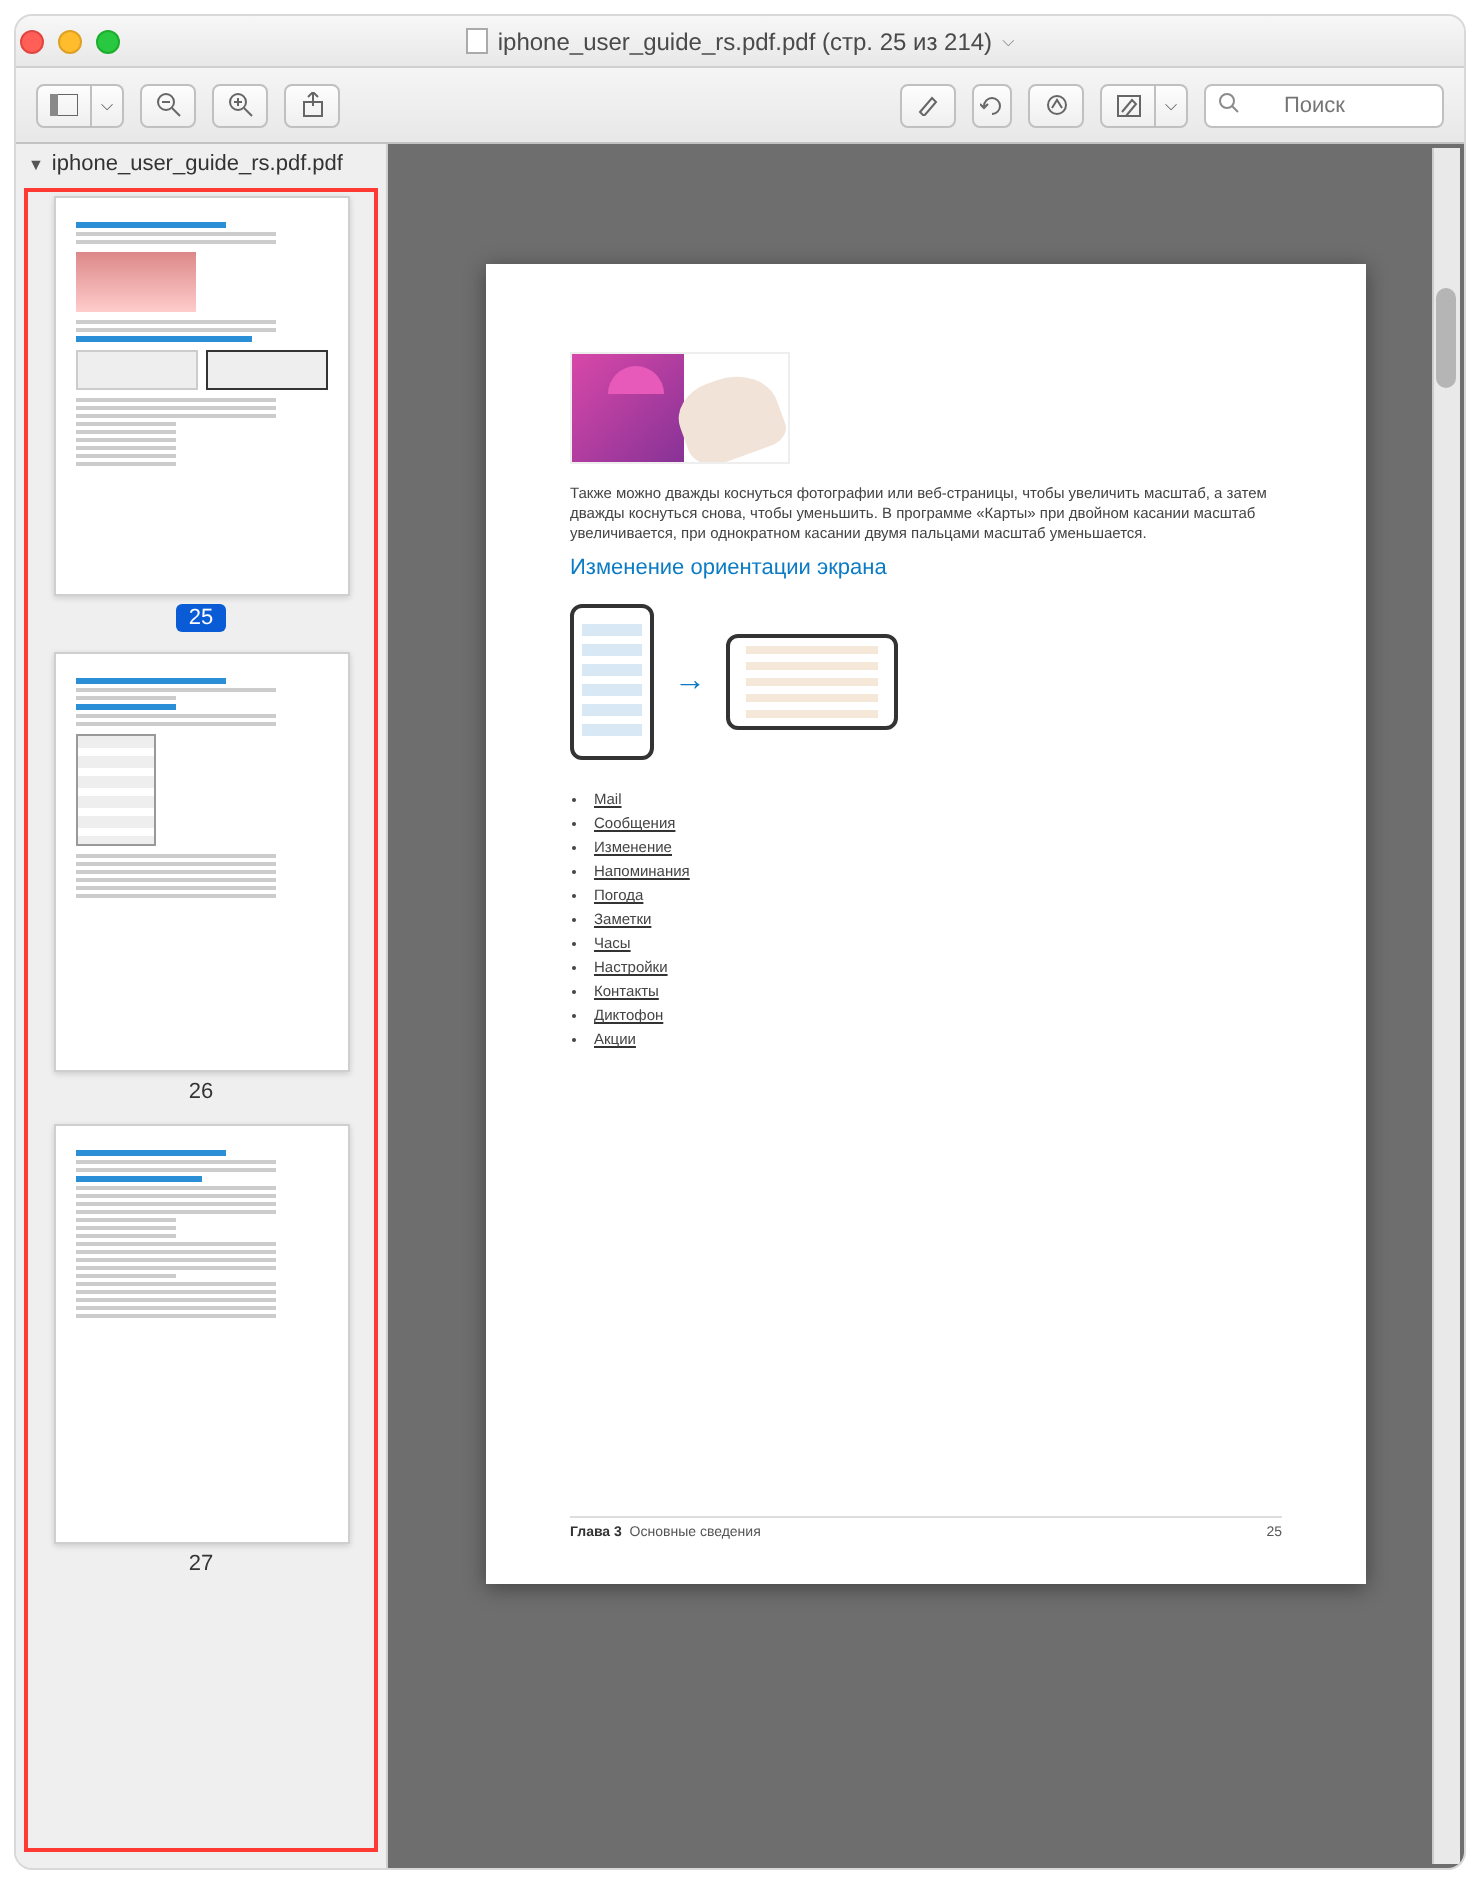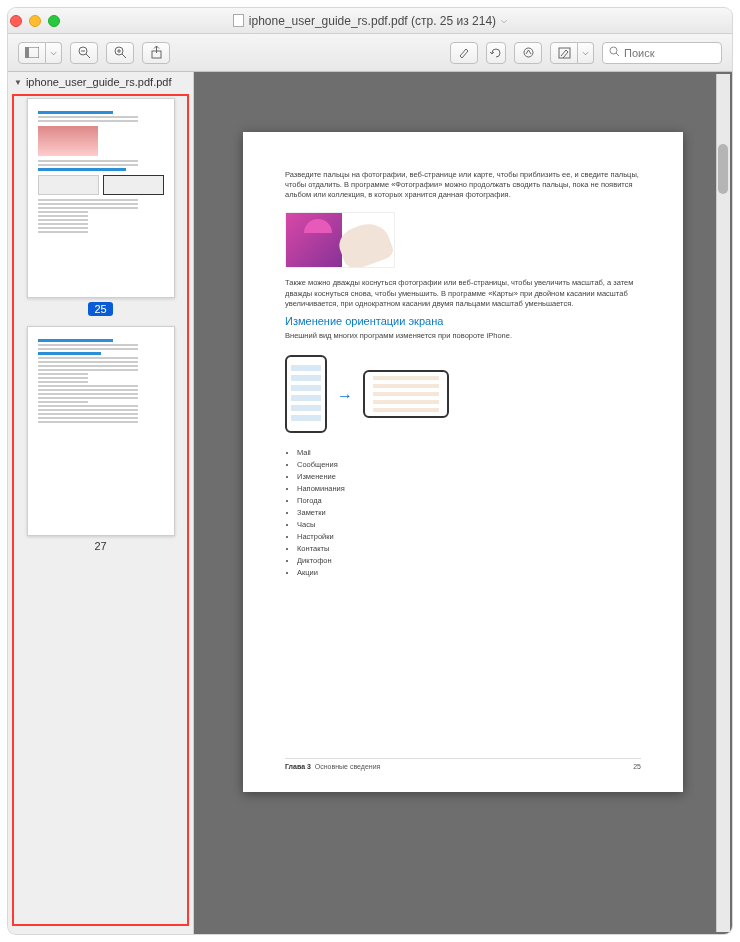--- a/index.html
+++ b/index.html
@@ -96,20 +96,21 @@
   padding: 0 6px;
   gap: 4px;
   width: 120px;
 }
 .search-box input {
   border: none;
   outline: none;
   font-size: 11px;
   width: 80px;
   background: transparent;
+  margin-left: 18px;
 }
 .mag { font-size: 11px; color: #8a8a8a; }
 
 
 .body {
   flex: 1;
   display: flex;
   background: #e5e5e5;
   overflow: hidden;
 }
@@ -274,20 +275,21 @@
 .phone-v .screen, .phone-h .screen {
   width: 100%; height: 100%;
   background: repeating-linear-gradient(#f5e8d8,#f5e8d8 4px,#fff 4px,#fff 8px);
 }
 .phone-v .screen { background: repeating-linear-gradient(#d8e8f5,#d8e8f5 6px,#fff 6px,#fff 10px);}
 .arrow-r { color: #0a7bc4; font-size: 16px; }
 
 .page ul {
   list-style: disc;
   padding-left: 12px;
+  text-decoration: underline;
 }
 .page ul li {
   font-size: 7.5px;
   line-height: 1.6;
   color: #444;
 }
 .page-footer {
   position: absolute;
   bottom: 22px;
   left: 42px;
@@ -434,25 +436,43 @@
             <div class="line xs"></div>
               <div class="line xs"></div>
               <div class="line xs"></div>
             <div class="line xs"></div>
               <div class="line xs"></div>
               <div class="line xs"></div>
           </div>
           <span class="page-badge current">25</span>
         </div>
 
-
         <div class="thumb-wrap">
           <div class="thumb h2">
             <div class="line blue"></div>
             <div class="line sm"></div>
+              <div class="line xs"></div>
+            <div class="line blue" style="width:40%;"></div>
+            <div class="line sm"></div>
+              <div class="line sm"></div>
+            <div style="width:40px;height:56px;border:1px solid #999;margin:4px 0;background:repeating-linear-gradient(#eee,#eee 6px,#fff 6px,#fff 10px);"></div>
+            <div class="line sm"></div>
+              <div class="line sm"></div>
+              <div class="line sm"></div>
+            <div class="line sm"></div>
+              <div class="line sm"></div>
+              <div class="line sm"></div>
+          </div>
+          <span class="page-badge">26</span>
+        </div>
+
+        <div class="thumb-wrap">
+          <div class="thumb h2">
+            <div class="line blue"></div>
+            <div class="line sm"></div>
               <div class="line sm"></div>
             <div class="line blue" style="width:50%;"></div>
             <div class="line sm"></div>
               <div class="line sm"></div>
               <div class="line sm"></div>
             <div class="line sm"></div>
               <div class="line xs"></div>
               <div class="line xs"></div>
             <div class="line xs"></div>
               <div class="line sm"></div>
@@ -472,30 +492,28 @@
       </div>
     </div>
 
     <div class="viewer">
       <div class="scrollbar-fake">
         <div class="scrollbar-thumb"></div>
       </div>
 
       <div class="page">
 
-        <p>Разведите пальцы на фотографии, веб-странице или карте, чтобы приблизить ее, и сведите пальцы, чтобы отдалить. В программе «Фотографии» можно продолжать сводить пальцы, пока не появится альбом или коллекция, в которых хранится данная фотография.</p>
         <div class="img-pinch">
           <div class="photo"></div>
             <div class="umbrella"></div>
             <div class="hand"></div>
         </div>
         <p>Также можно дважды коснуться фотографии или веб-страницы, чтобы увеличить масштаб, а затем дважды коснуться снова, чтобы уменьшить. В программе «Карты» при двойном касании масштаб увеличивается, при однократном касании двумя пальцами масштаб уменьшается.</p>
 
         <h2>Изменение ориентации экрана</h2>
-        <p>Внешний вид многих программ изменяется при повороте iPhone.</p>
         <div class="img-rotate">
           <div class="phone-v">
               <div class="screen"></div>
             </div>
           <div class="arrow-r">→</div>
           <div class="phone-h">
               <div class="screen"></div>
             </div>
         </div>
         <ul>

